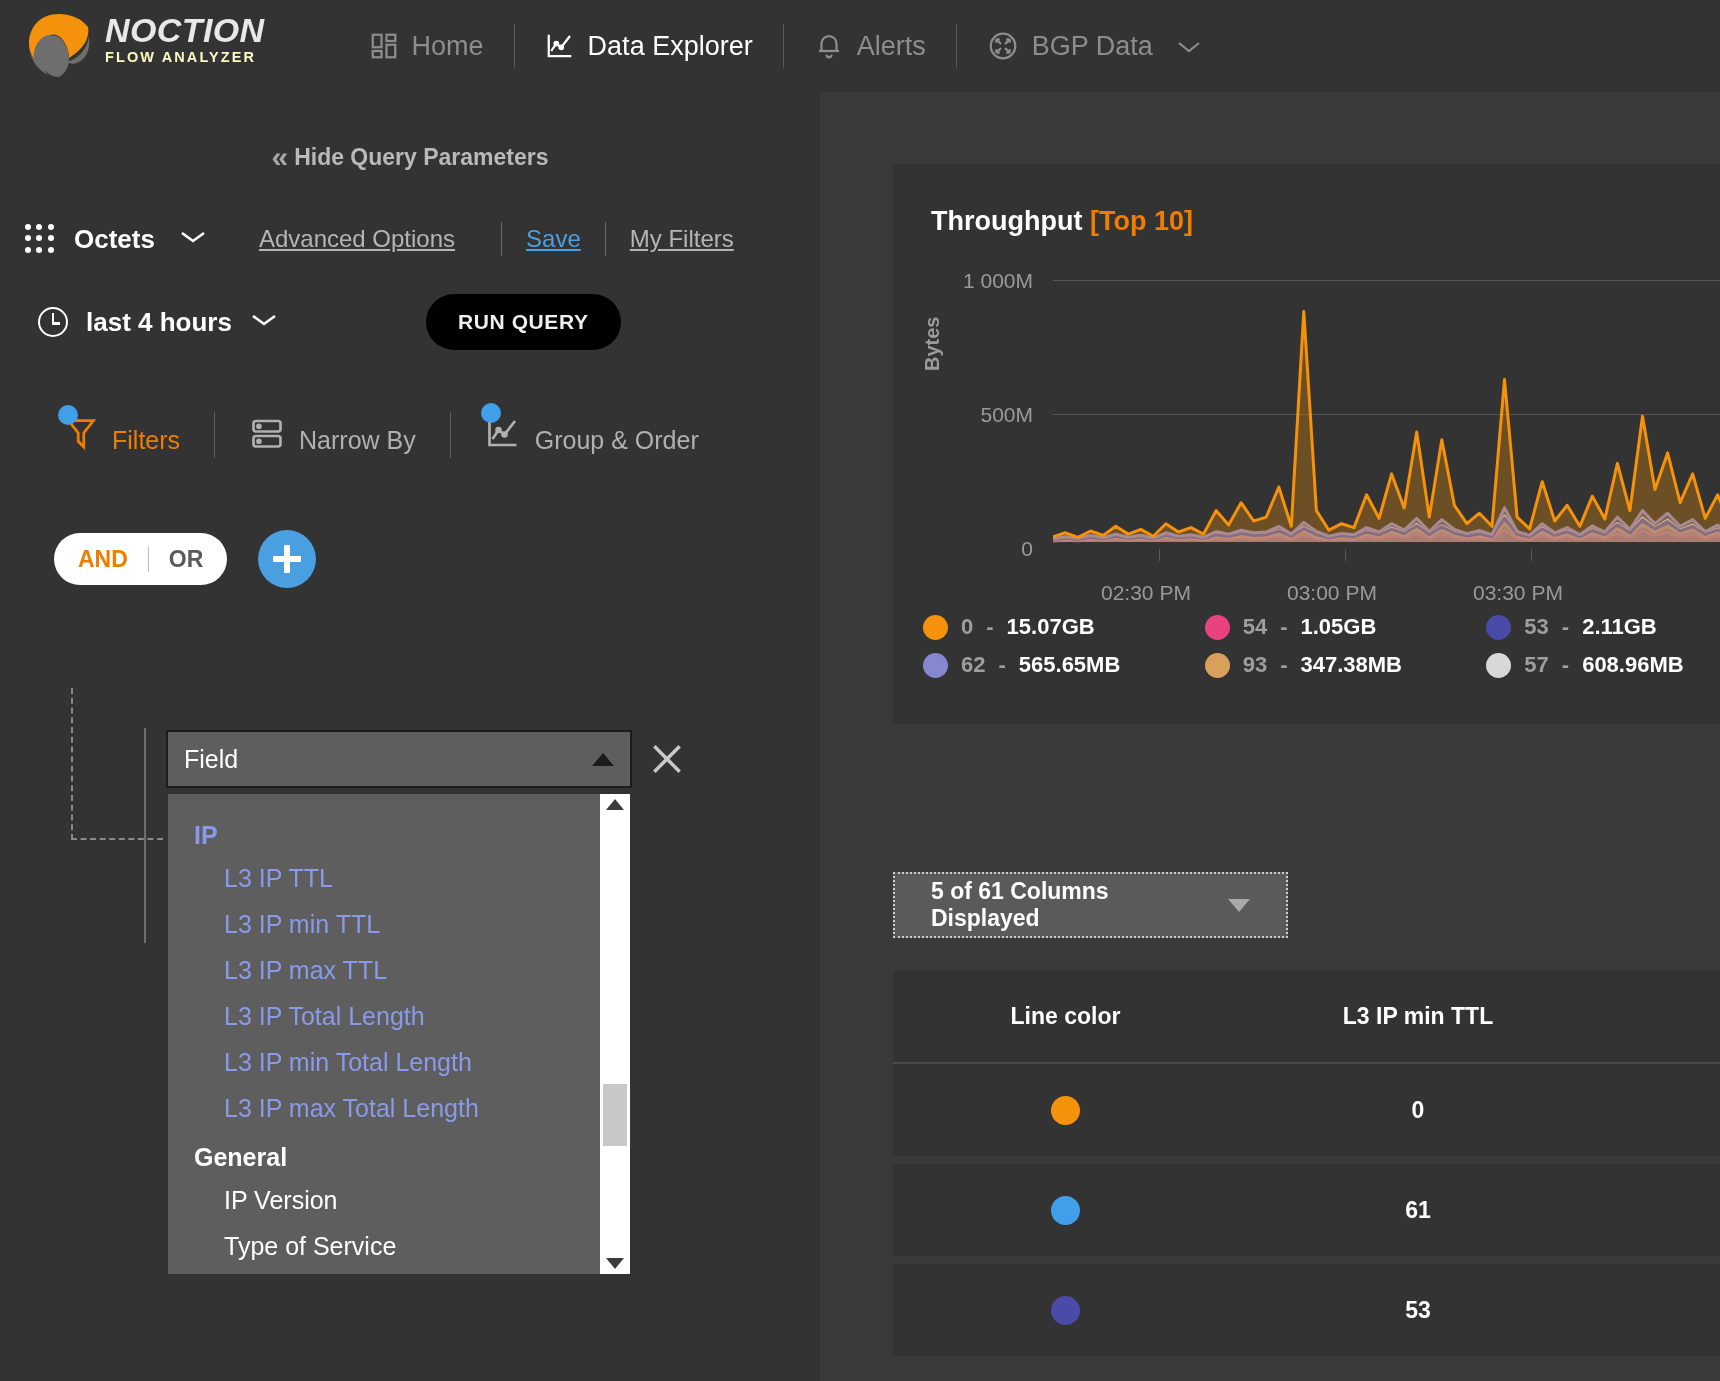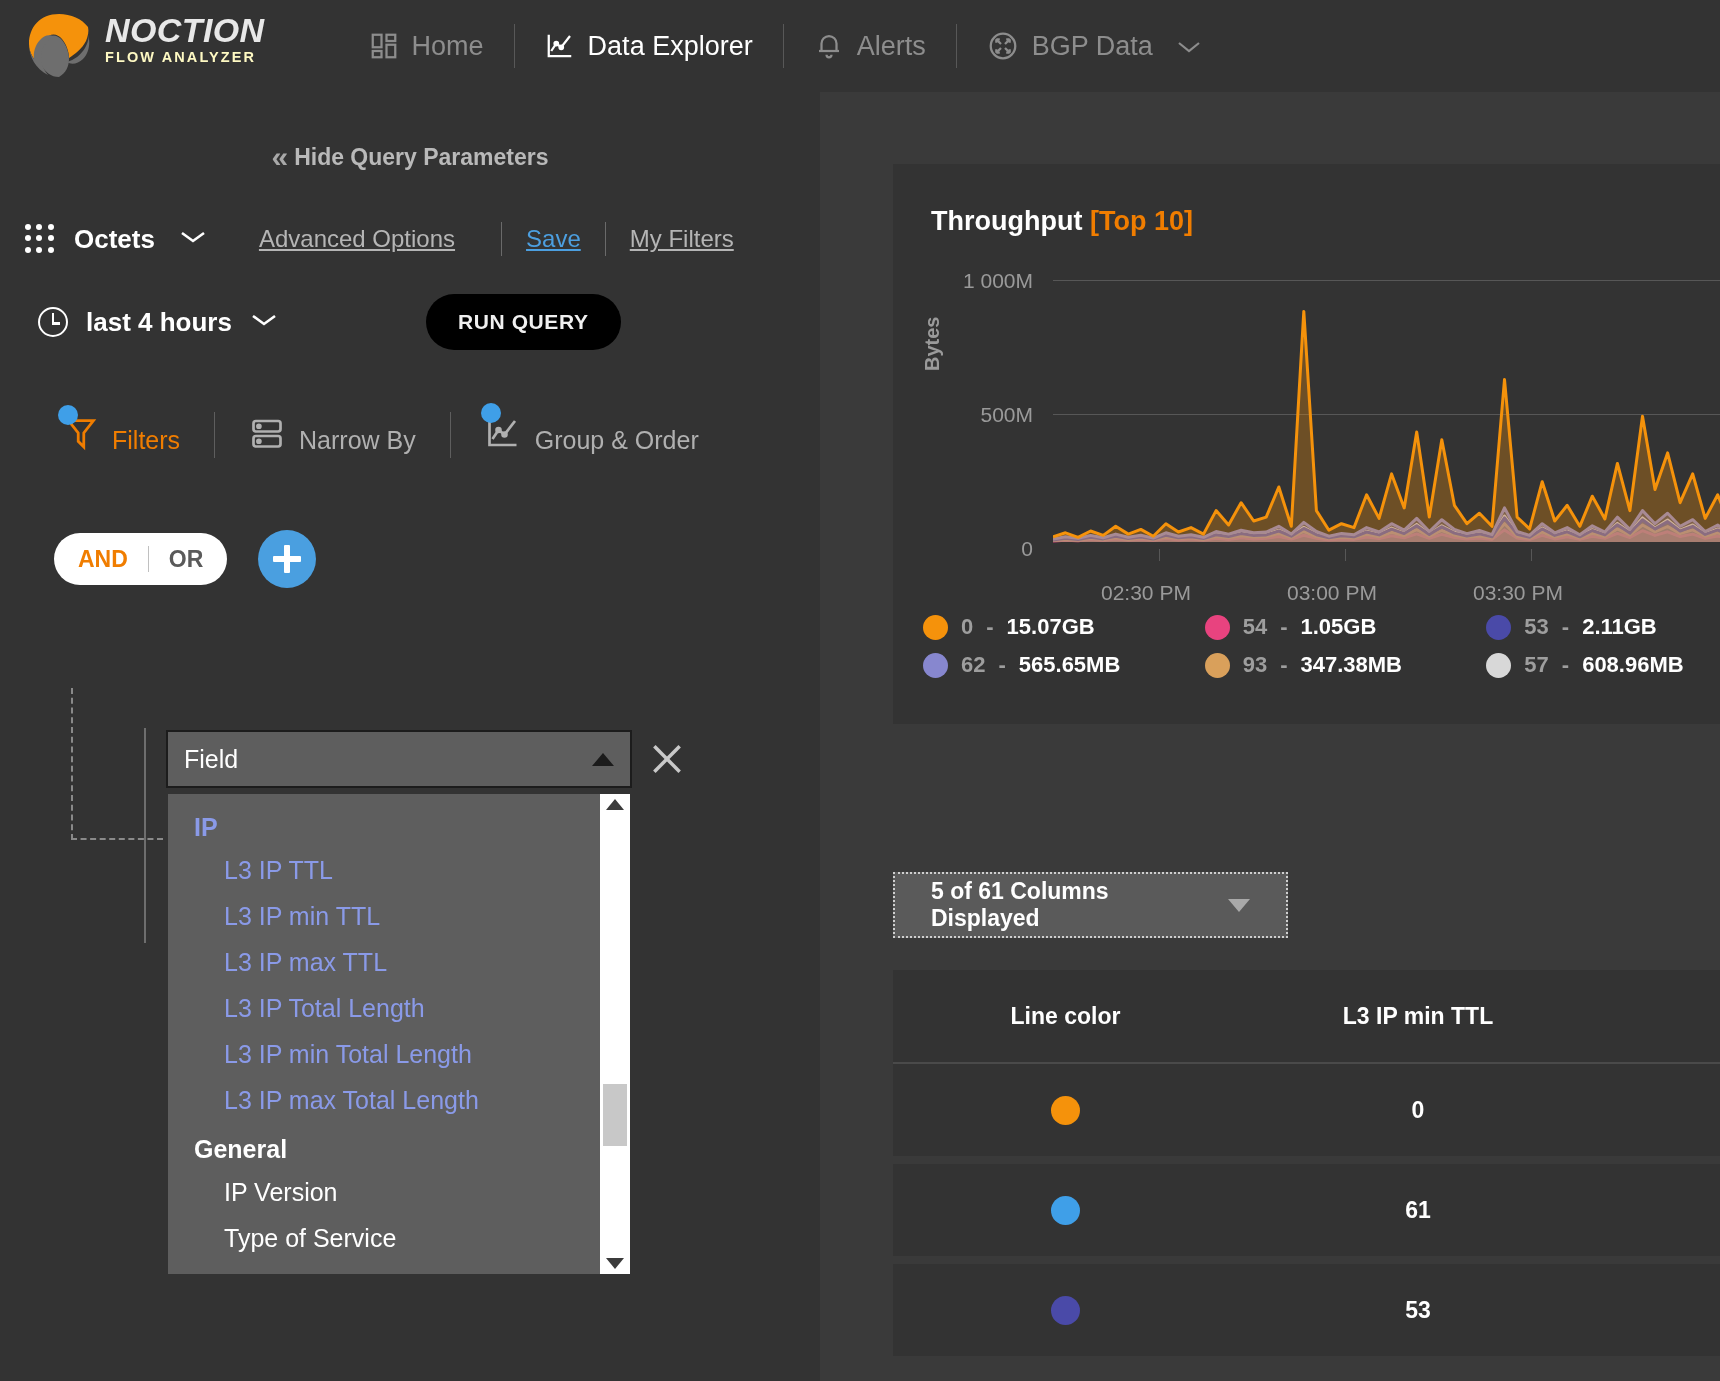--- a/index.html
+++ b/index.html
@@ -111,21 +111,21 @@
     display: flex; align-items: center; justify-content: space-between;
     padding: 0 16px; cursor: pointer;
   }
   .field-select .val { font-size: 25px; color: #ffffff; }
   .tri-up { width:0;height:0;border-left:11px solid transparent;border-right:11px solid transparent;border-bottom:13px solid #1b1b1b; }
 
   .field-menu {
     position: absolute; left: 168px; top: 702px; width: 462px; height: 480px;
     background: #5e5e5e; overflow: hidden; display: flex;
   }
-  .menu-list { flex: 1; padding-top: 14px; border-radius: 20px; }
+  .menu-list { flex: 1; padding-top: 22px; border-radius: 20px; }
   .menu-group {
     font-size: 25px; font-weight: bold; padding: 5px 0 5px 26px; color: #8a9ae8;
   }
   .menu-group.white { color: #ffffff; }
   .menu-item {
     font-size: 25px; padding: 8.5px 0 8.5px 56px; color: #8a9ae8; cursor: pointer;
   }
   .menu-item.white { color: #ffffff; }
   .menu-scroll {
     width: 30px; background: #ffffff; position: relative; flex: none;

